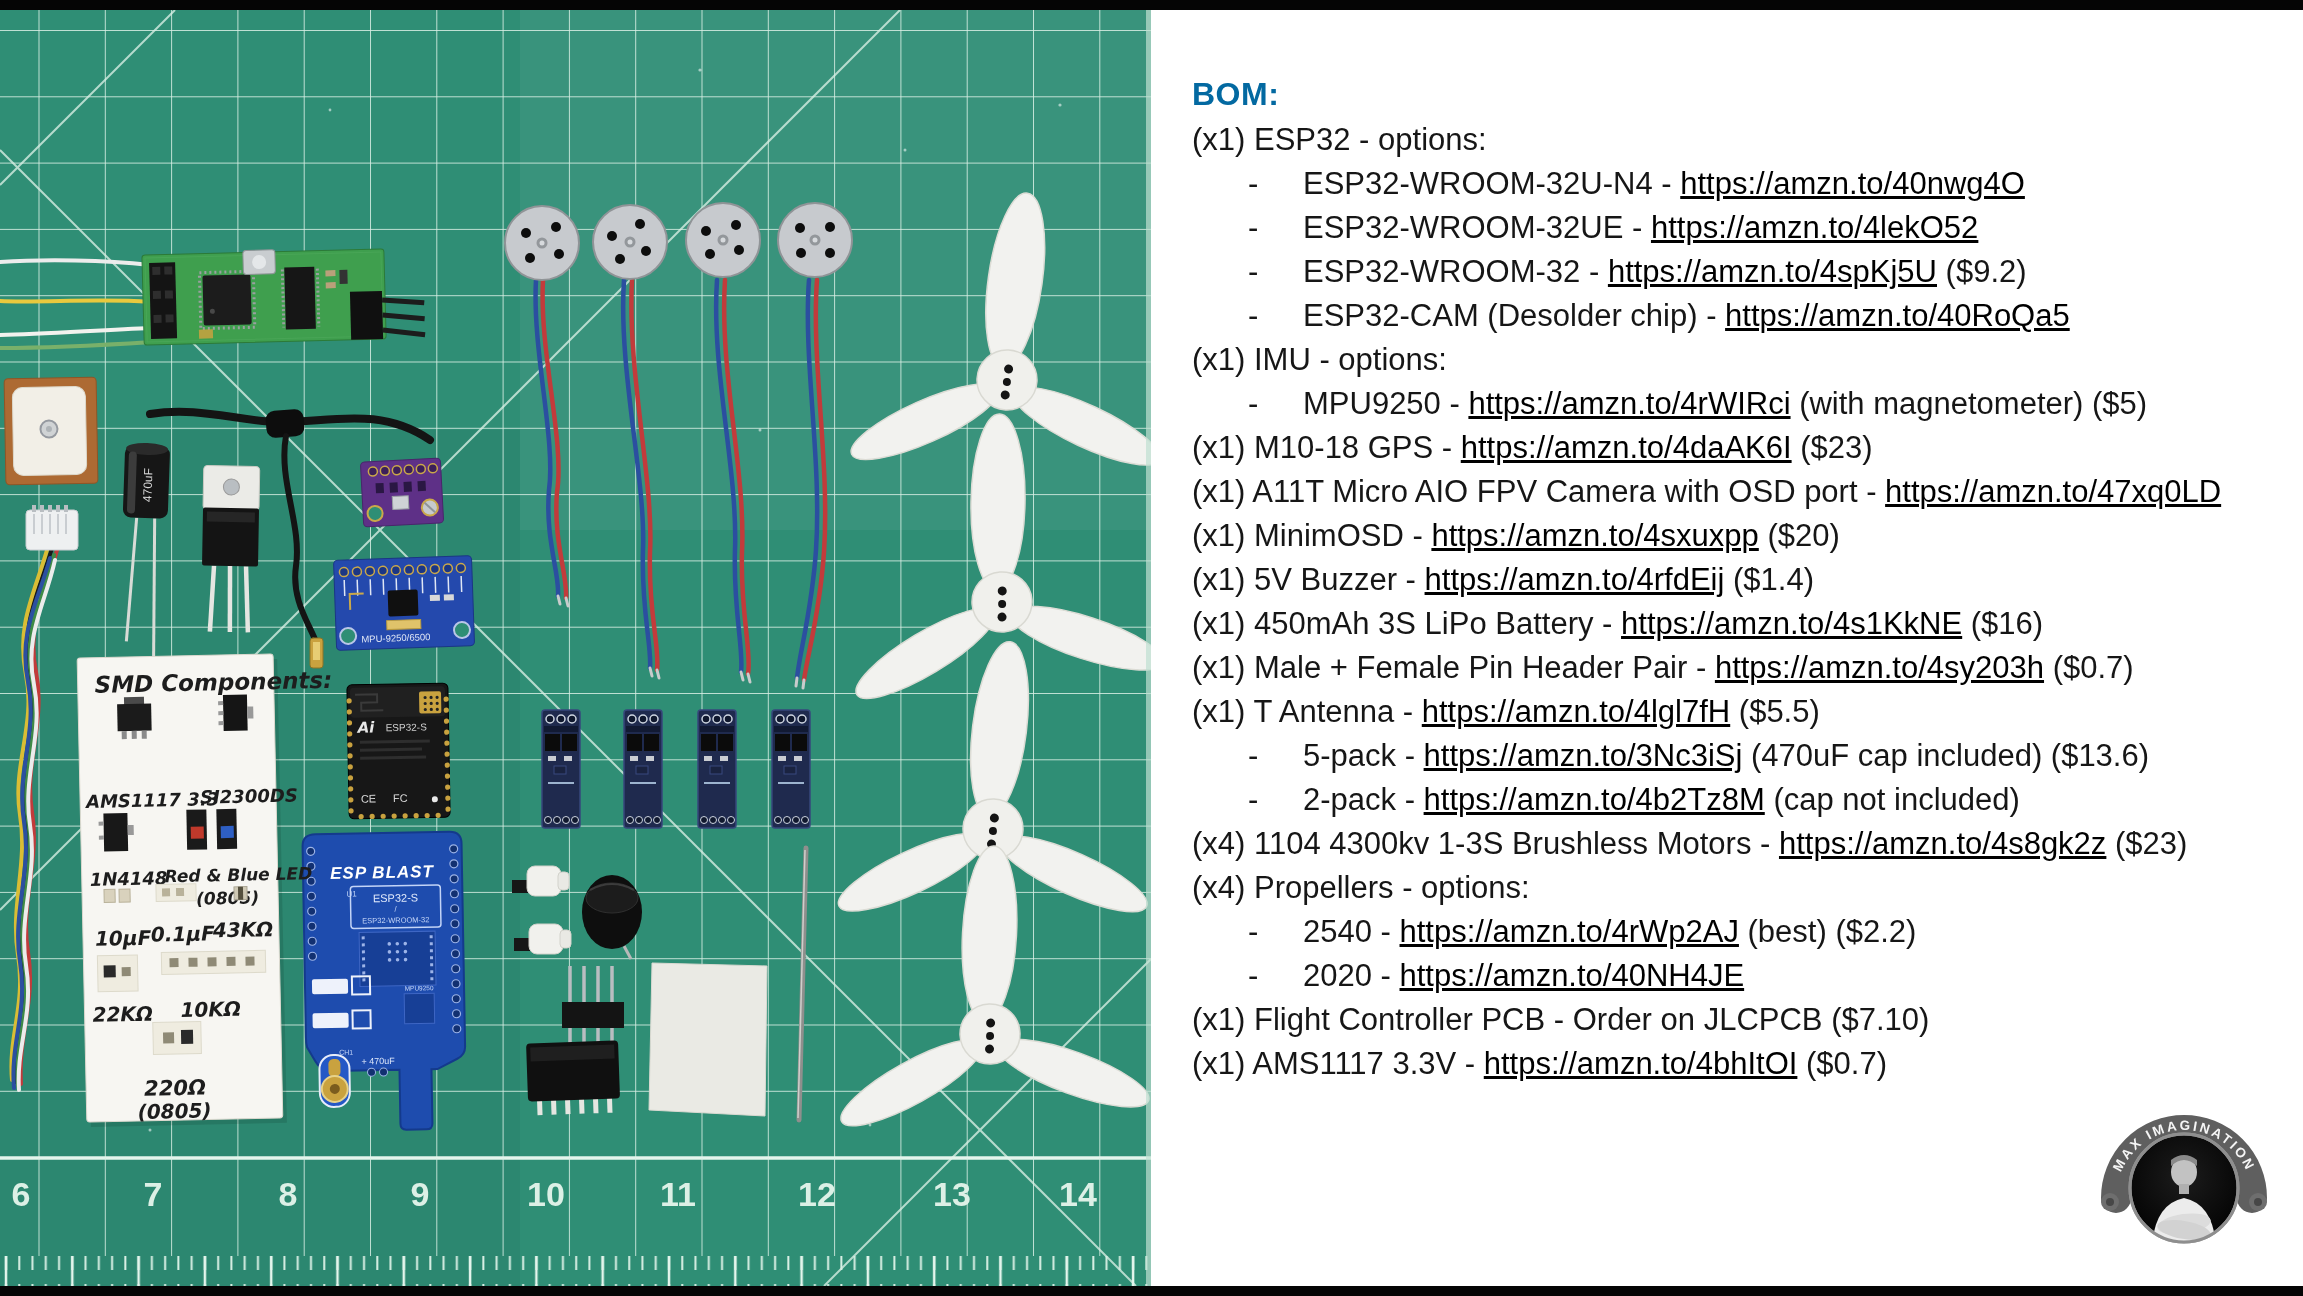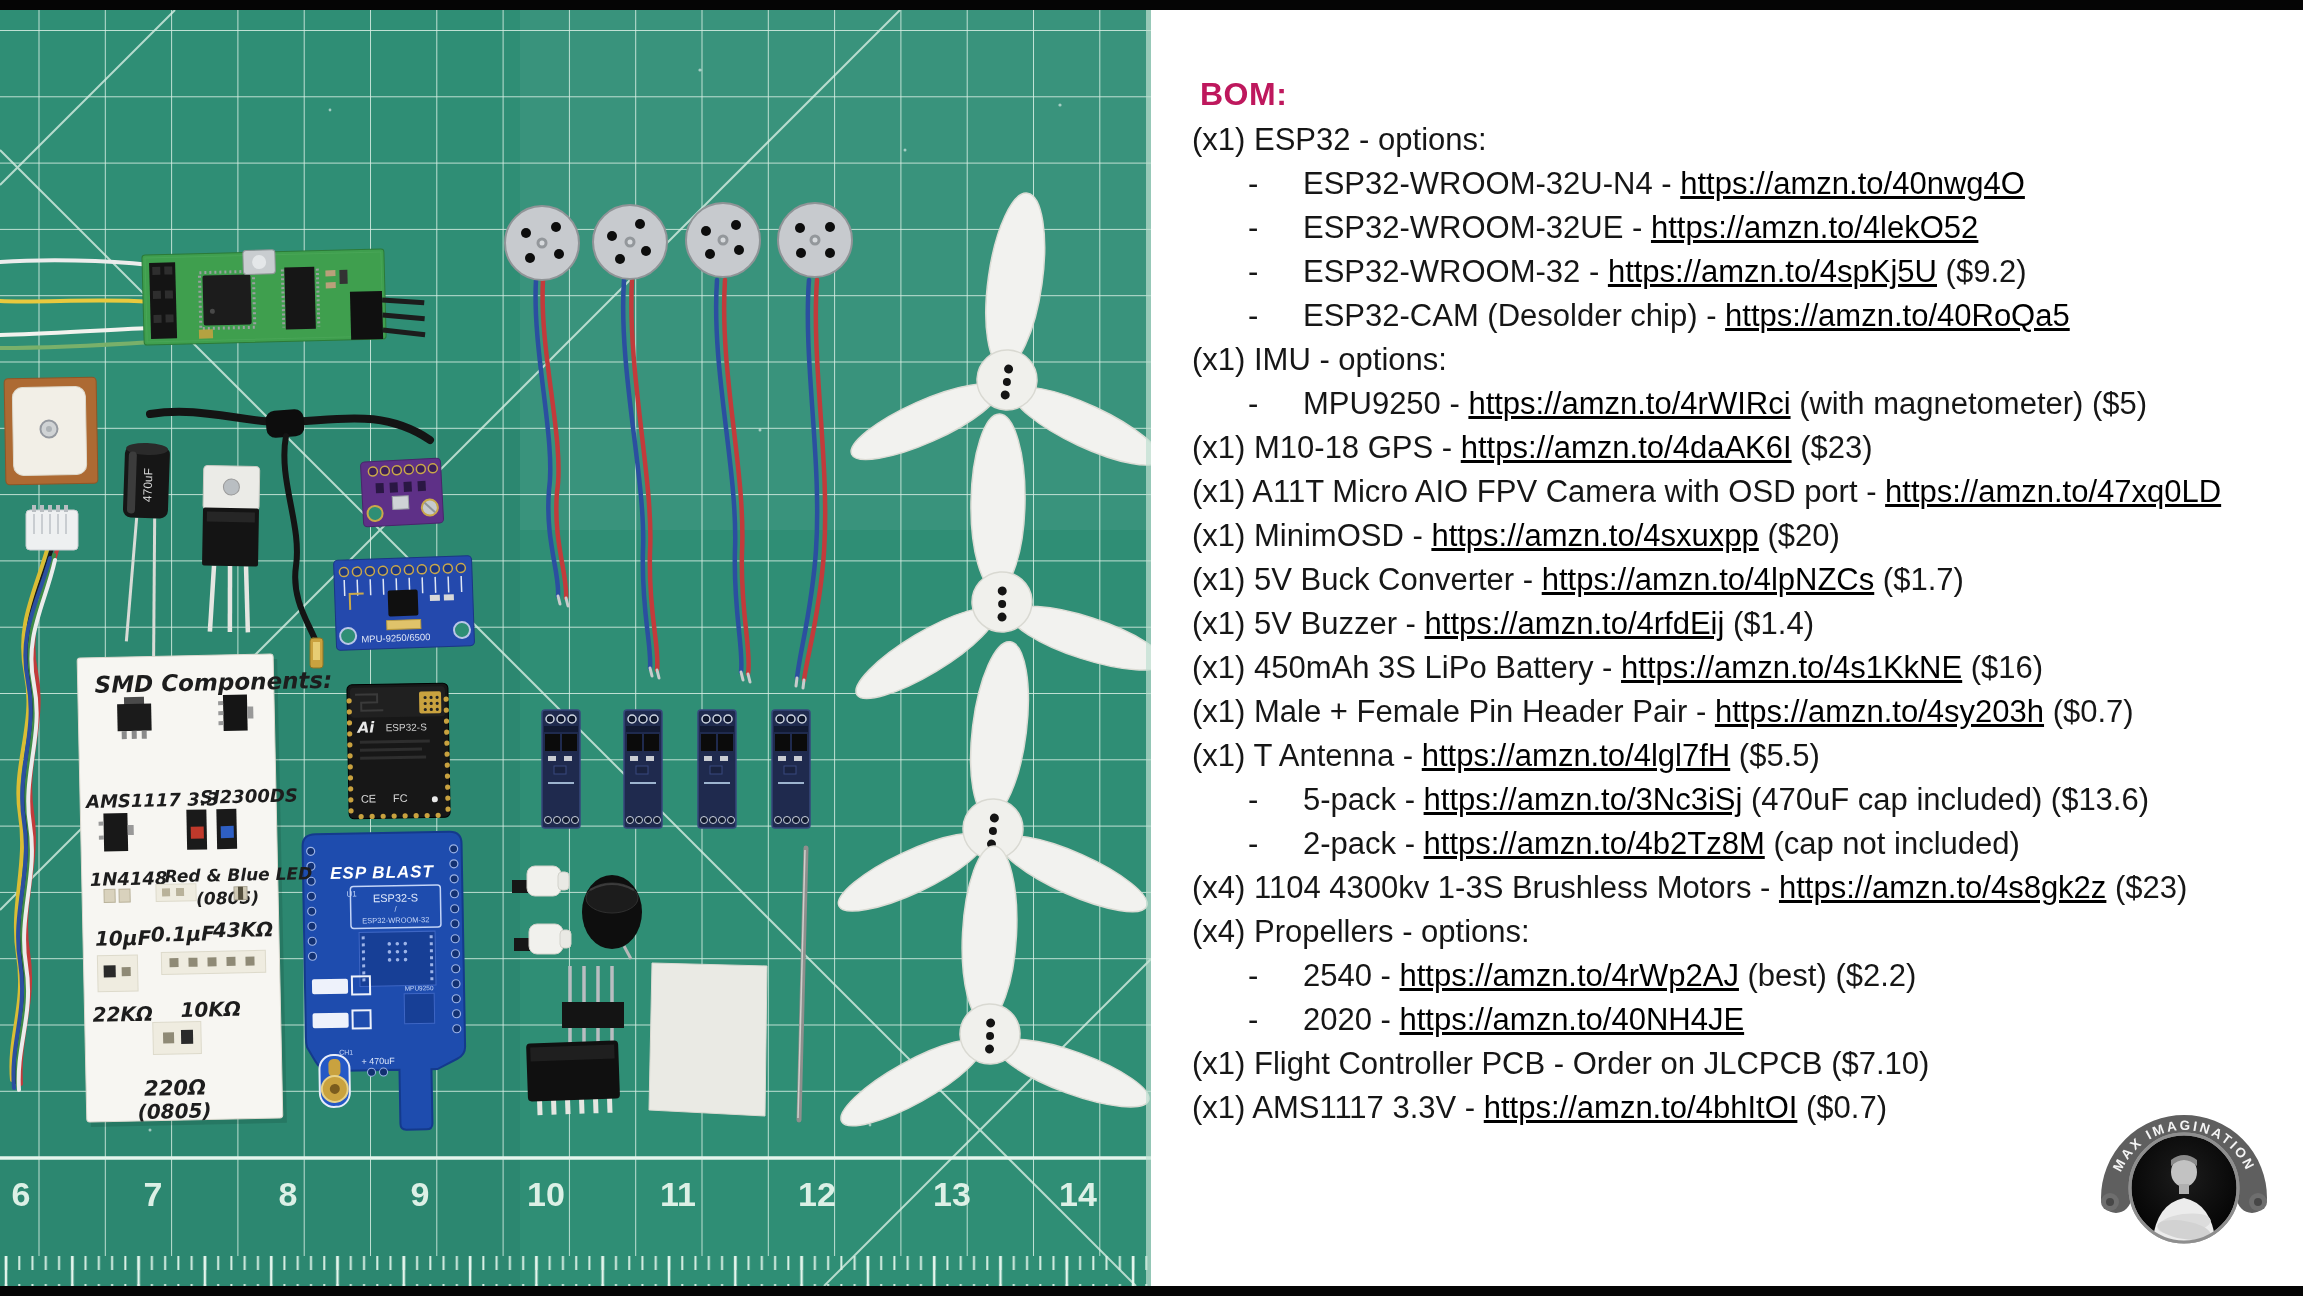--- a/index.html
+++ b/index.html
@@ -4,21 +4,21 @@
 <style>
   html,body{margin:0;padding:0;background:#222;}
   .stage{position:relative;width:2303px;height:1296px;background:#ffffff;overflow:hidden;
          font-family:"Liberation Sans",sans-serif;}
   .letterbox{position:absolute;left:0;width:2303px;background:#050505;z-index:9;}
   #bar-top{top:0;height:10px;}
   #bar-bottom{bottom:0;height:10px;}
   #photo-wrap{position:absolute;left:0;top:10px;width:1151px;height:1276px;}
   
   #bom-list{position:absolute;left:1192px;top:70px;width:1108px;z-index:2;}
-  .bom-title{font-size:32px;font-weight:700;line-height:48px;color:#be185d;letter-spacing:.5px;margin-left:8px;}
+  .bom-title{font-size:32px;font-weight:700;line-height:48px;color:#0369a1;letter-spacing:.5px;}
   .bom-line{font-size:31px;line-height:44px;color:#161616;white-space:nowrap;}
   .bom-line.sub{padding-left:56px;}
   .dash{display:inline-block;width:55px;}
   a.link{color:#000000;text-decoration:underline;cursor:pointer;}
   #badge{position:absolute;left:2100px;top:1106px;z-index:3;}
   svg text{user-select:none;}
   .hand{font-family:"DejaVu Sans",sans-serif;font-style:italic;font-weight:600;fill:#1d1d1d;}
 </style>
 </head>
 <body>
@@ -619,21 +619,20 @@
   <div class="bom-line"><span>(x1) ESP32 - options:</span></div>
       <div class="bom-line sub"><span class="dash">-</span><span>ESP32-WROOM-32U-N4 - </span><a class="link" href="#">https://amzn.to/40nwg4O</a></div>
       <div class="bom-line sub"><span class="dash">-</span><span>ESP32-WROOM-32UE - </span><a class="link" href="#">https://amzn.to/4lekO52</a></div>
       <div class="bom-line sub"><span class="dash">-</span><span>ESP32-WROOM-32 - </span><a class="link" href="#">https://amzn.to/4spKj5U</a><span> ($9.2)</span></div>
       <div class="bom-line sub"><span class="dash">-</span><span>ESP32-CAM (Desolder chip) - </span><a class="link" href="#">https://amzn.to/40RoQa5</a></div>
       <div class="bom-line"><span>(x1) IMU - options:</span></div>
       <div class="bom-line sub"><span class="dash">-</span><span>MPU9250 - </span><a class="link" href="#">https://amzn.to/4rWIRci</a><span> (with magnetometer) ($5)</span></div>
       <div class="bom-line"><span>(x1) M10-18 GPS - </span><a class="link" href="#">https://amzn.to/4daAK6I</a><span> ($23)</span></div>
       <div class="bom-line"><span>(x1) A11T Micro AIO FPV Camera with OSD port - </span><a class="link" href="#">https://amzn.to/47xq0LD</a></div>
       <div class="bom-line"><span>(x1) MinimOSD - </span><a class="link" href="#">https://amzn.to/4sxuxpp</a><span> ($20)</span></div>
-      <div class="bom-line"><span>(x1) 5V Buck Converter - </span><a class="link" href="#">https://amzn.to/4lpNZCs</a><span> ($1.7)</span></div>
       <div class="bom-line"><span>(x1) 5V Buzzer - </span><a class="link" href="#">https://amzn.to/4rfdEij</a><span> ($1.4)</span></div>
       <div class="bom-line"><span>(x1) 450mAh 3S LiPo Battery - </span><a class="link" href="#">https://amzn.to/4s1KkNE</a><span> ($16)</span></div>
       <div class="bom-line"><span>(x1) Male + Female Pin Header Pair - </span><a class="link" href="#">https://amzn.to/4sy203h</a><span> ($0.7)</span></div>
       <div class="bom-line"><span>(x1) T Antenna - </span><a class="link" href="#">https://amzn.to/4lgl7fH</a><span> ($5.5)</span></div>
       <div class="bom-line sub"><span class="dash">-</span><span>5-pack - </span><a class="link" href="#">https://amzn.to/3Nc3iSj</a><span> (470uF cap included) ($13.6)</span></div>
       <div class="bom-line sub"><span class="dash">-</span><span>2-pack - </span><a class="link" href="#">https://amzn.to/4b2Tz8M</a><span> (cap not included)</span></div>
       <div class="bom-line"><span>(x4) 1104 4300kv 1-3S Brushless Motors - </span><a class="link" href="#">https://amzn.to/4s8gk2z</a><span> ($23)</span></div>
       <div class="bom-line"><span>(x4) Propellers - options:</span></div>
       <div class="bom-line sub"><span class="dash">-</span><span>2540 - </span><a class="link" href="#">https://amzn.to/4rWp2AJ</a><span> (best) ($2.2)</span></div>
       <div class="bom-line sub"><span class="dash">-</span><span>2020 - </span><a class="link" href="#">https://amzn.to/40NH4JE</a></div>

